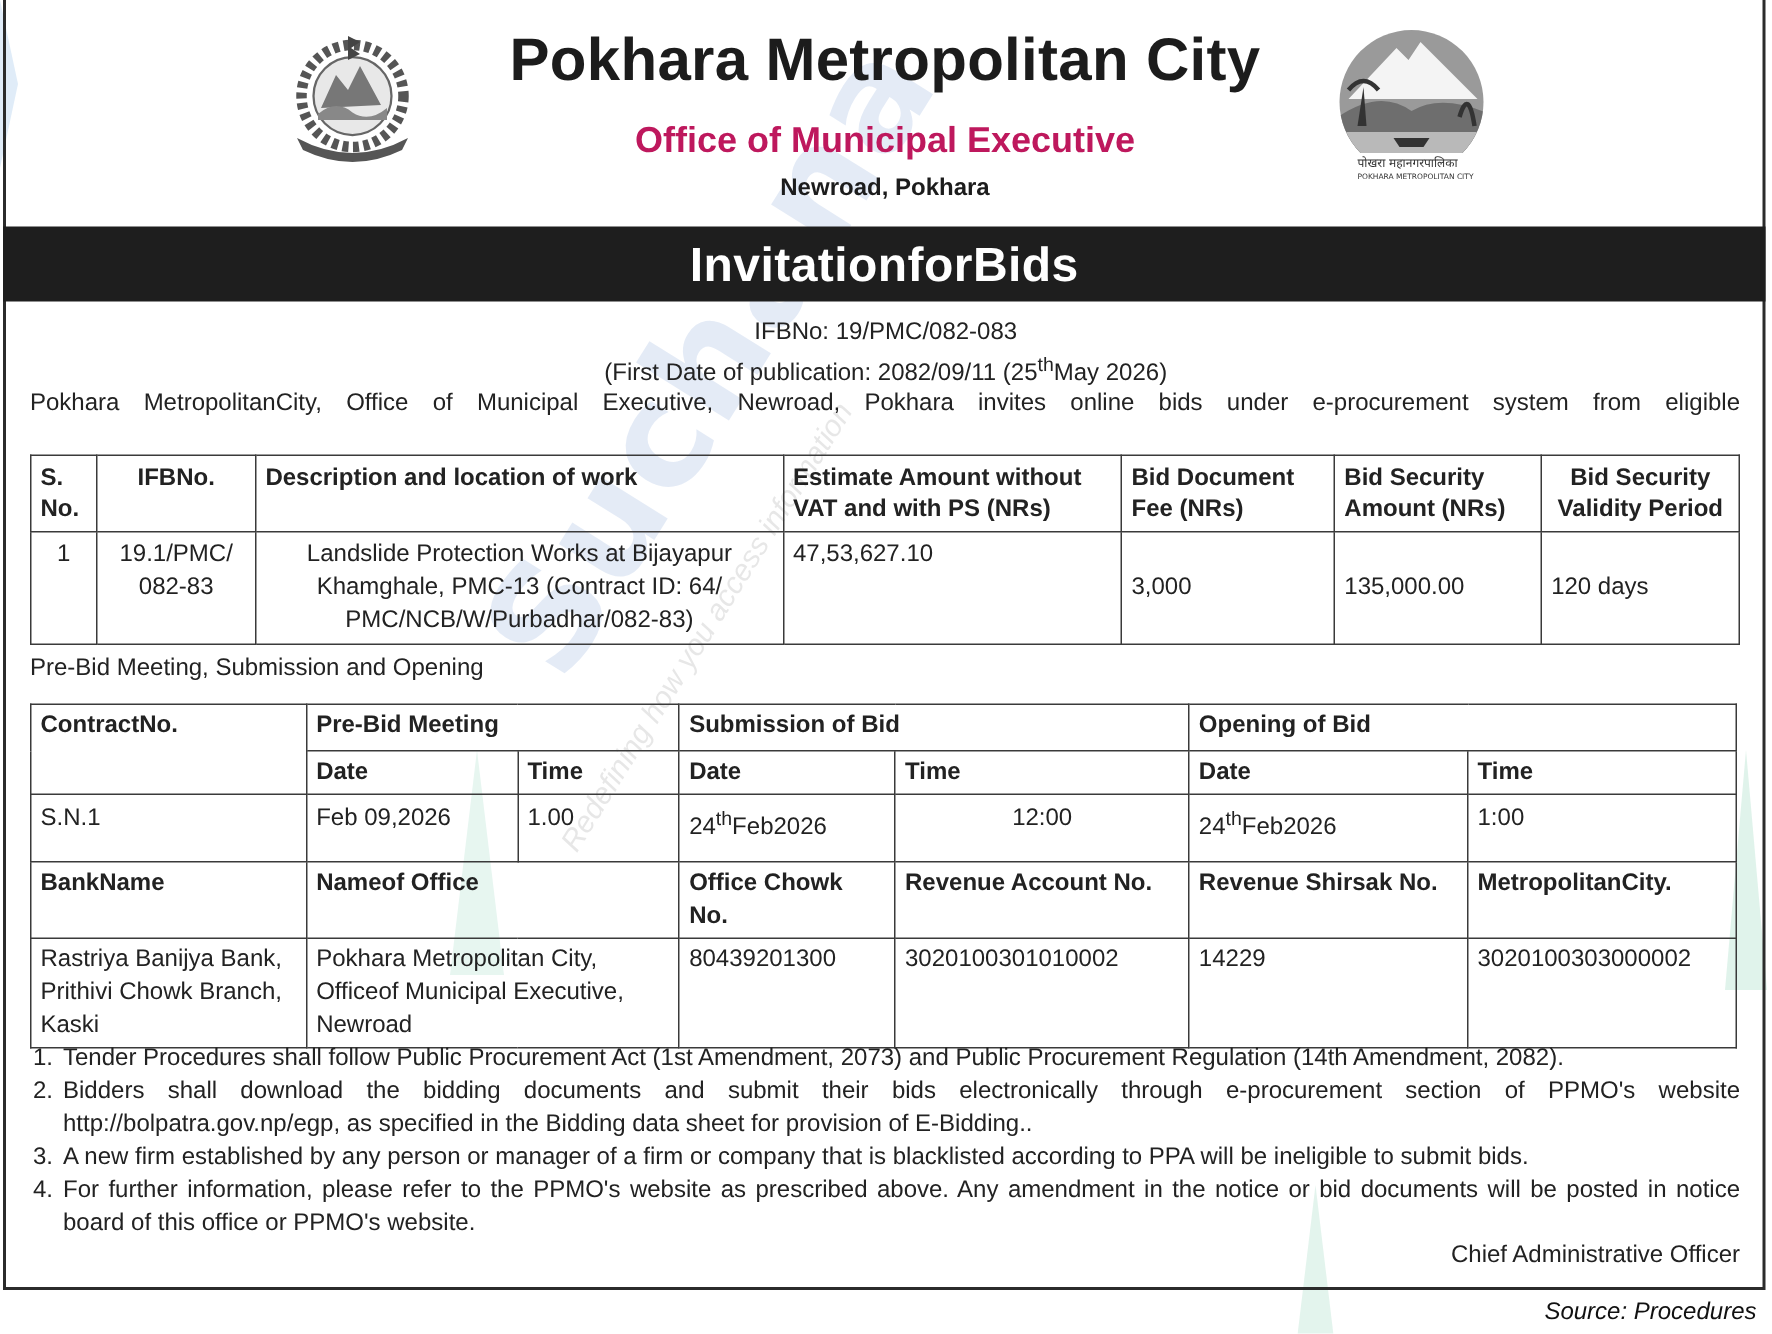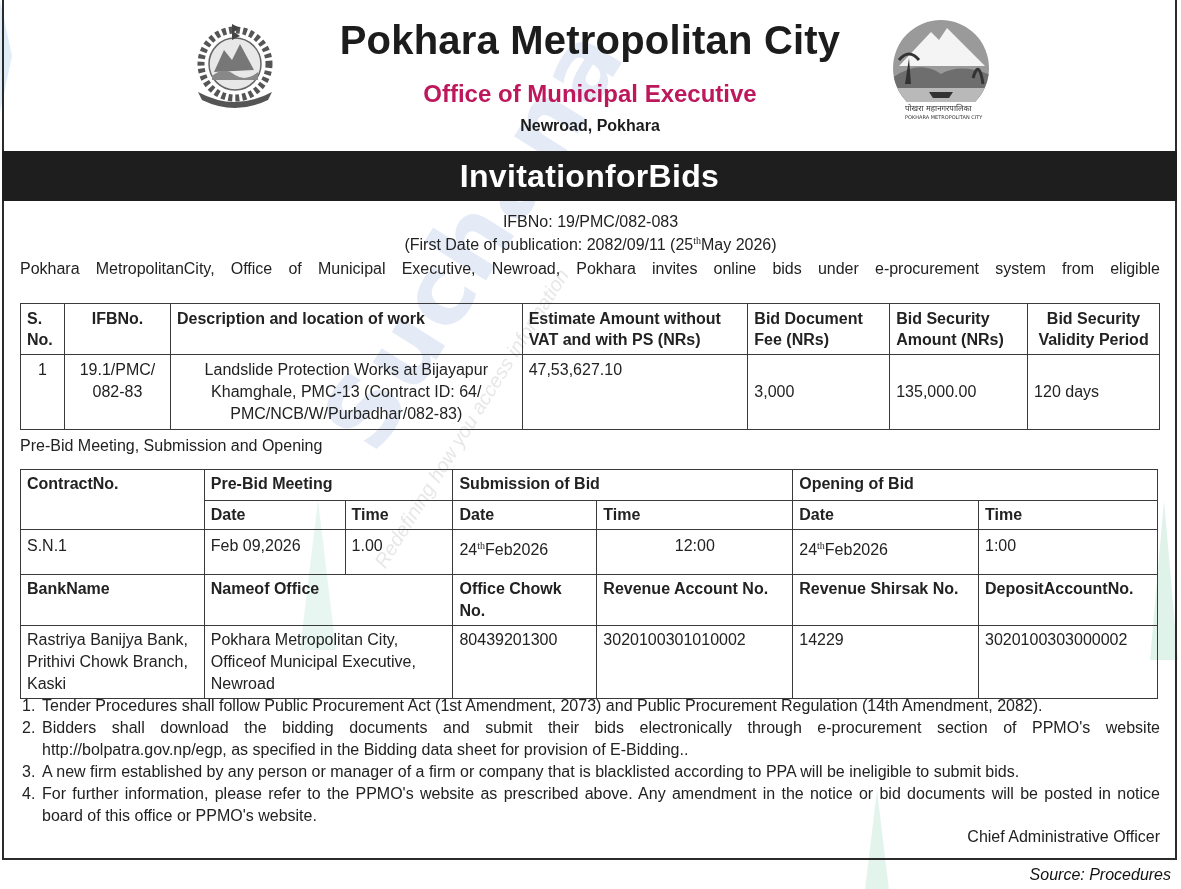--- a/index.html
+++ b/index.html
@@ -63,21 +63,21 @@
   .band span { color: #ffffff; font-size: 32px; font-weight: bold; letter-spacing: 0.3px; }
 
   .ifb-no {
     position: absolute; left: 0; top: 213px; width: 1181px; text-align: center;
     font-size: 16px; color: #222;
   }
   .pub-date {
     position: absolute; left: 0; top: 235px; width: 1181px; text-align: center;
     font-size: 16px; color: #222;
   }
-  .pub-date sup, td sup { font-size: 10px; font-family: Liberation Serif, serif; }
+  .pub-date sup, td sup { font-size: 13px; }
   .intro {
     position: absolute; left: 20px; top: 258px; width: 1140px;
     font-size: 16px; line-height: 22px; text-align: justify; text-align-last: left; color: #222;
   }
   .intro .l1 { display: block; text-align: justify; text-align-last: justify; }
 
   table { border-collapse: collapse; position: absolute; }
   td, th { border: 1.5px solid #3a3a3a; font-size: 16px; color: #222; vertical-align: top; }
   th { font-weight: bold; }
 
@@ -244,21 +244,21 @@
     <td class="c">12:00</td>
     <td><span>24</span><sup>th</sup><span>Feb2026</span></td>
     <td>1:00</td>
   </tr>
   <tr class="r-bankh hdr-left">
     <th>BankName</th>
     <th colspan="2">Nameof Office</th>
     <th>Office Chowk No.</th>
     <th>Revenue Account No.</th>
     <th>Revenue Shirsak No.</th>
-    <th>DepositAccountNo.</th>
+    <th>MetropolitanCity.</th>
   </tr>
   <tr class="r-bank">
     <td>Rastriya Banijya Bank, Prithivi Chowk Branch, Kaski</td>
     <td colspan="2">Pokhara Metropolitan City, Officeof Municipal Executive, Newroad</td>
     <td>80439201300</td>
     <td>3020100301010002</td>
     <td>14229</td>
     <td>3020100303000002</td>
   </tr>
 </tbody>

